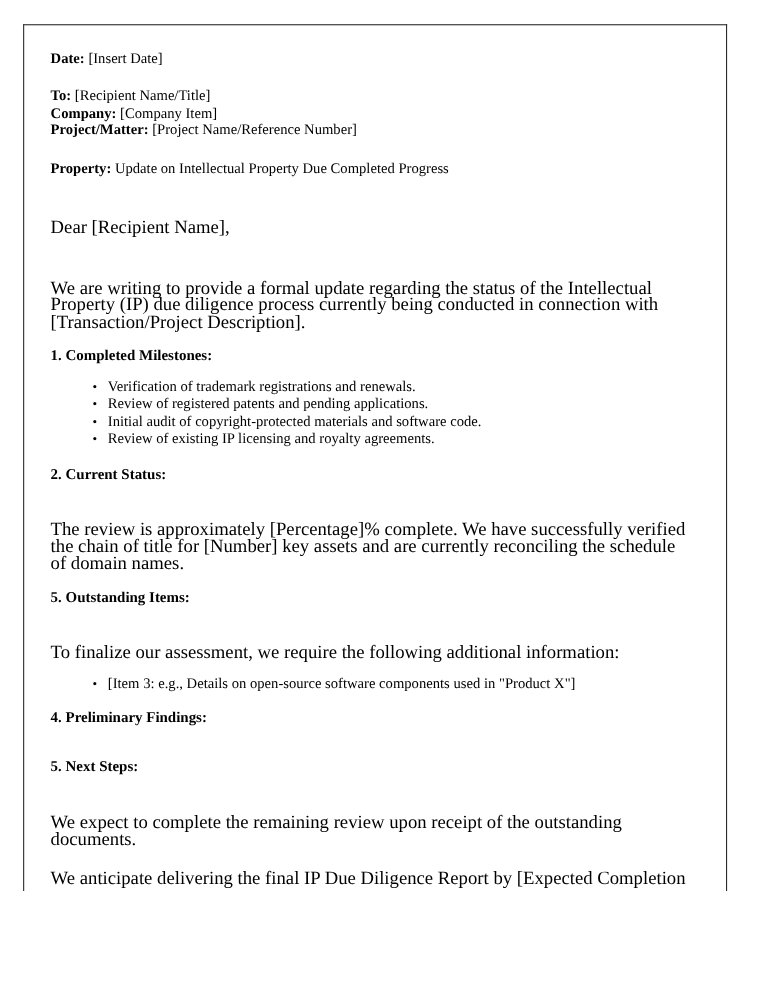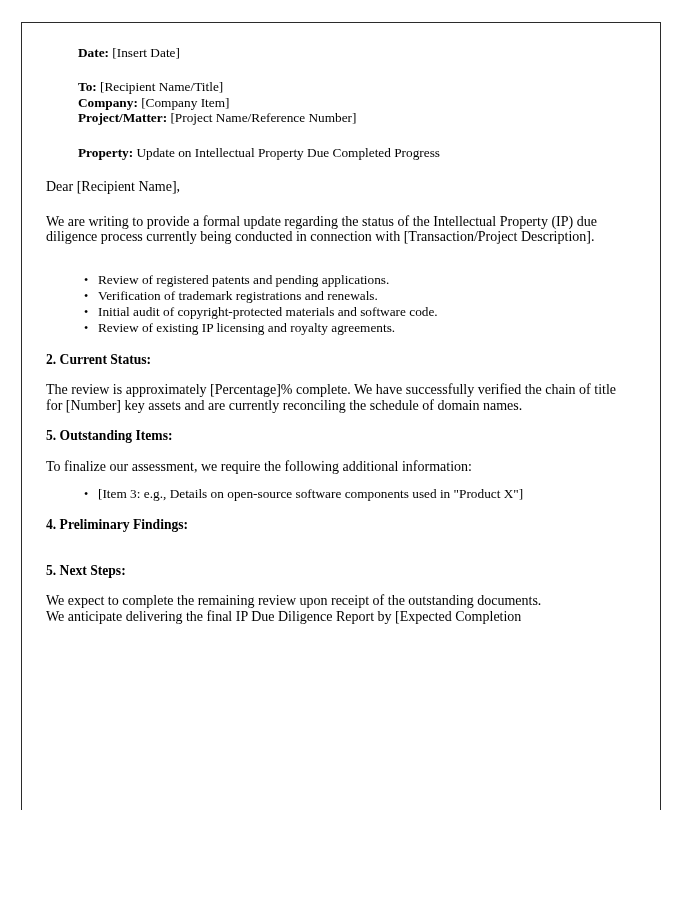--- a/index.html
+++ b/index.html
@@ -40,32 +40,32 @@
     margin: 0;
   }
 
   
   .gap-lg { height: 19px; }
   .gap-md { height: 15px; }
   .gap-sm { height: 12px; }
 
   .label {
     font-weight: bold;
-    margin-left: 32px;
   }
 
   .heading {
     font-weight: bold;
     font-size: 13.6px;
   }
 
   .para {
-    font-size: 14px;
+    font-size: 17px;
     line-height: 15.6px;
     max-width: 580px;
+    margin-top: 20px;
   }
 
   ul.bullets {
     margin: 0;
     padding: 0 0 0 52px;
     list-style: none;
   }
   ul.bullets li {
     position: relative;
     font-size: 13.3px;
@@ -121,24 +121,25 @@
     <div class="gap-lg"></div>
 
     <p class="block para">Dear [Recipient Name],</p>
 
     <div class="gap-lg"></div>
 
     <p class="block para">We are writing to provide a formal update regarding the status of the Intellectual Property (IP) due diligence process currently being conducted in connection with [Transaction/Project Description].</p>
 
     <div class="gap-md"></div>
 
+    <p class="block heading">1. Completed Milestones:</p>
     <div class="gap-sm"></div>
     <ul class="bullets">
+      <li>Verification of trademark registrations and renewals.</li>
       <li>Review of registered patents and pending applications.</li>
-      <li>Verification of trademark registrations and renewals.</li>
       <li>Initial audit of copyright-protected materials and software code.</li>
       <li>Review of existing IP licensing and royalty agreements.</li>
     </ul>
 
     <div class="gap-md"></div>
 
     <p class="block heading">2. Current Status:</p>
     <div class="gap-md"></div>
     <p class="block para">The review is approximately [Percentage]% complete. We have successfully verified the chain of title for [Number] key assets and are currently reconciling the schedule of domain names.</p>
 

